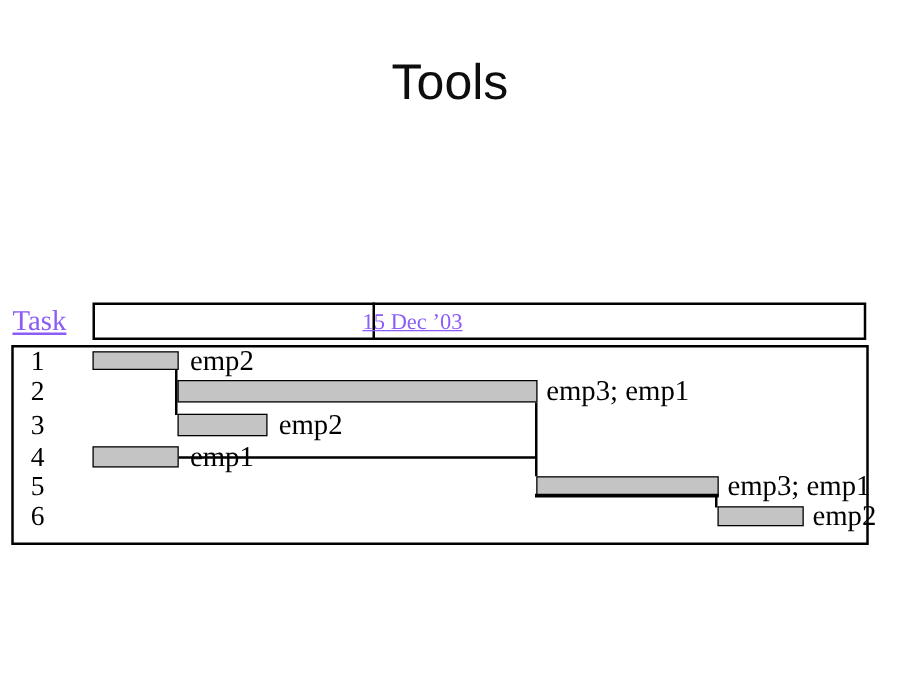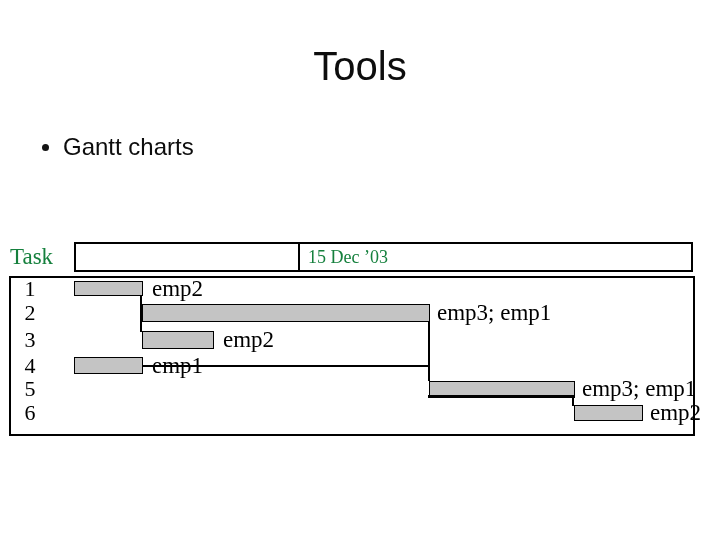--- a/index.html
+++ b/index.html
@@ -10,36 +10,36 @@
   }
   .title {
     position:absolute; left:0; right:0; top:44px; text-align:center;
     font-size:40px; line-height:44px; color:#0d0d0d; font-weight:400;
   }
   .bullet-item { position:absolute; left:42px; top:133px; height:28px; display:flex; align-items:center; }
   .bullet-dot { width:7px; height:7px; border-radius:50%; background:#141414; margin-right:14px; flex:0 0 auto; }
   .bullet-label { font-size:24px; line-height:28px; color:#0d0d0d; white-space:nowrap; }
 
   
-  .g-serif { font-family:"Liberation Serif", serif; color:#15803d; }
+  .g-serif { font-family:"Liberation Serif", serif; color:#8b5cf6;text-decoration:underline; }
   .g-main {
     position:absolute; left:9px; top:276px; width:686px; height:160px;
     border:2px solid #000; box-sizing:border-box; background:#fff;
   }
   .g-header {
     position:absolute; left:74px; top:242px; width:619px; height:30px;
     border:2px solid #000; box-sizing:border-box; background:#fff;
   }
   .g-header-divider { position:absolute; left:298px; top:242px; width:2px; height:30px; background:#000; }
   .g-task-header {
     position:absolute; left:10px; top:244px; height:26px; line-height:26px;
     font-size:23px;
   }
   .g-date {
-    position:absolute; left:308px; top:244px; height:26px; line-height:26px;
+    position:absolute; left:290px; top:244px; height:26px; line-height:26px;
     font-size:18px; white-space:nowrap;
   }
   .g-num {
     position:absolute; left:14px; width:32px; height:24px; line-height:24px;
     text-align:center; font-family:"Liberation Serif", serif; font-size:22px;
   }
   .g-bar {
     position:absolute; border:1.5px solid #000; box-sizing:border-box;
   }
   .g-label {
@@ -48,24 +48,20 @@
   }
   .g-conn { position:absolute; background:#000; }
 </style>
 </head>
 <body>
 
 <div class="slide">
 
   <div class="title">Tools</div>
 
-  <div class="bullet-item">
-    <span class="bullet-dot"></span>
-    <span class="bullet-label">Gantt charts</span>
-  </div>
 
   <div>
     <div class="g-header"></div>
     <div class="g-header-divider"></div>
     <div class="g-task-header g-serif">Task</div>
     <div class="g-date g-serif">15 Dec ’03</div>
     <div class="g-main"></div>
     <div>
         <div class="g-num" style="top: 276.5px;">1</div>
         <div class="g-bar" style="left: 74px; top: 281px; width: 69px; height: 15px; background: rgb(196, 196, 196);"></div>

